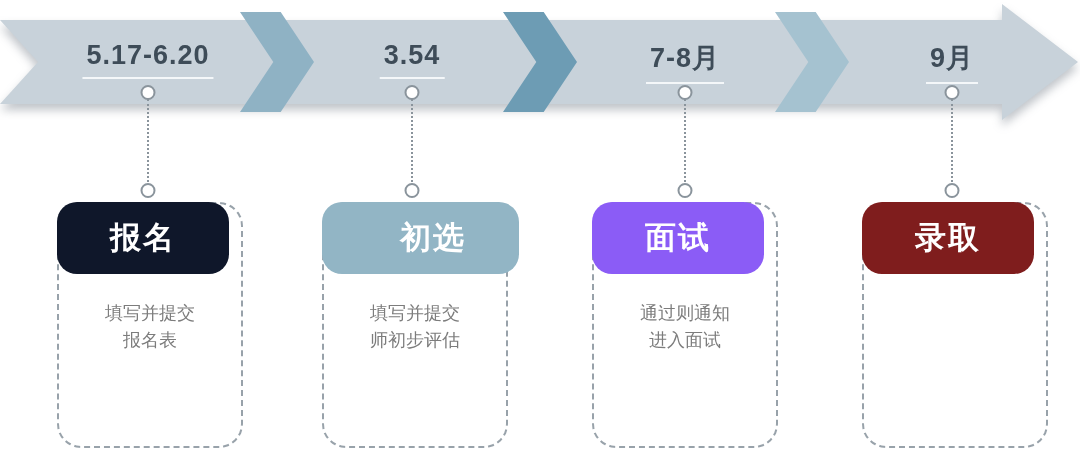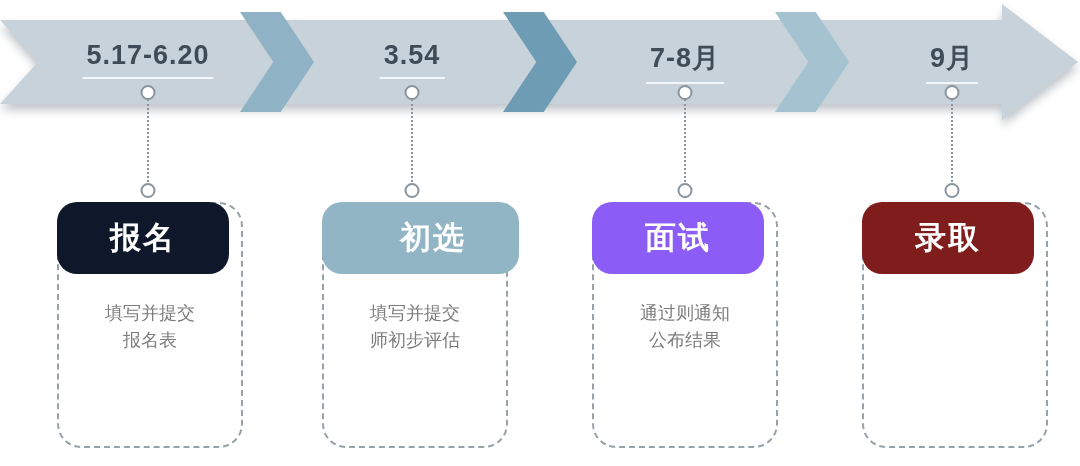--- a/index.html
+++ b/index.html
@@ -131,19 +131,19 @@
 报名表</div>
   </div>
   <div class="card s1">
     <div class="badge" style="background-color: rgb(146, 181, 197); padding-left: 25px;">初选</div>
     <div class="desc">填写并提交
 师初步评估</div>
   </div>
   <div class="card s2">
     <div class="badge" style="background-color: #8b5cf6;">面试</div>
     <div class="desc">通过则通知
-公布结果</div>
+进入面试</div>
   </div>
   <div class="card s3">
     <div class="badge" style="background-color: #7f1d1d;">录取</div>
   </div>
 
 </div>
 
 </body></html>

